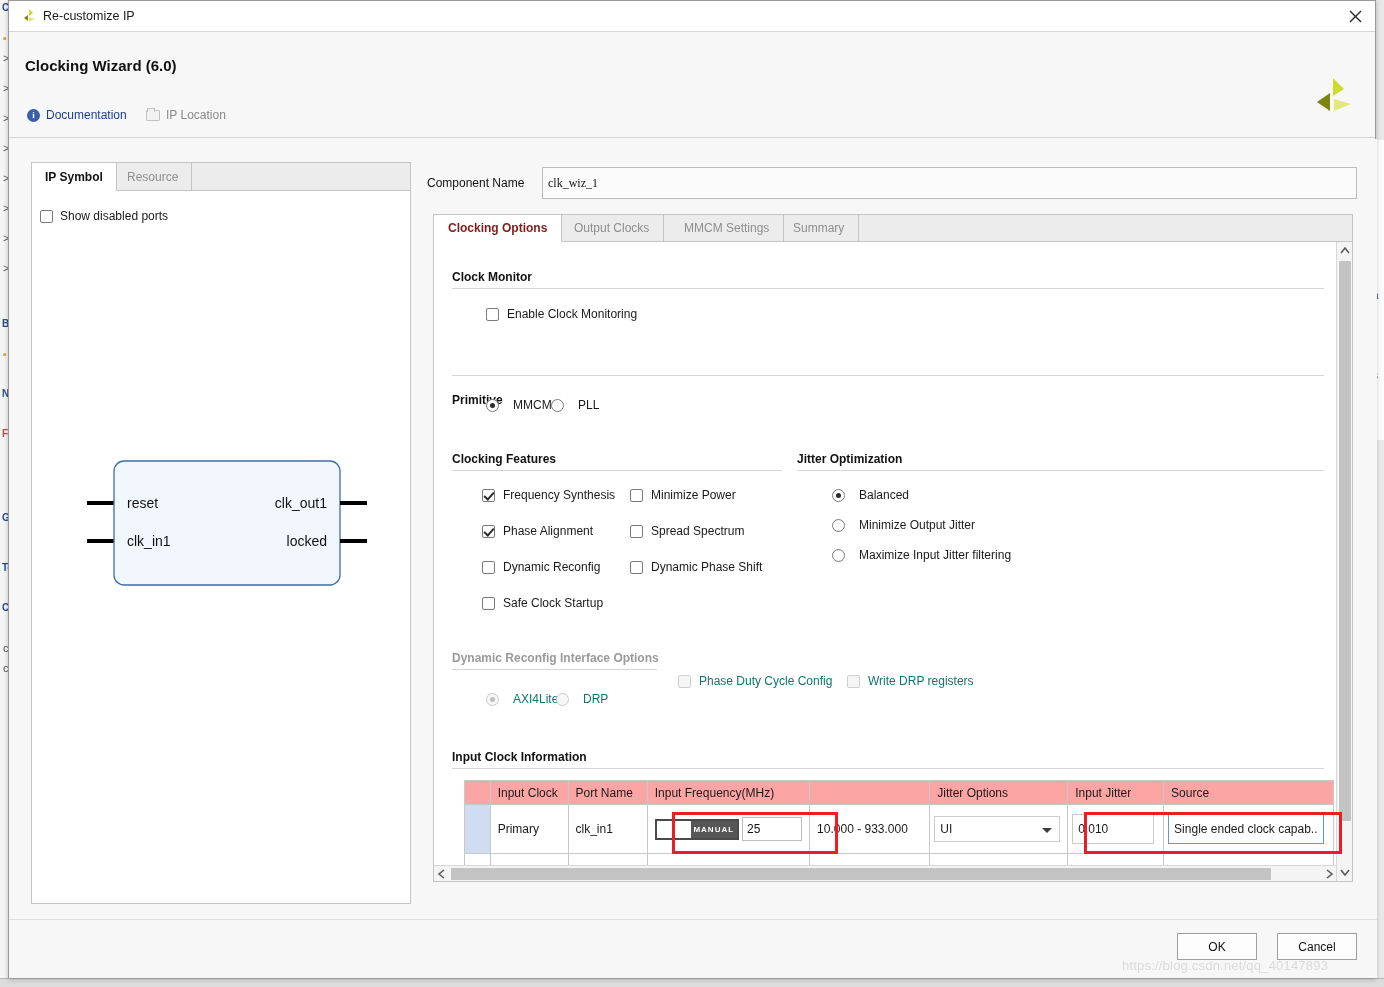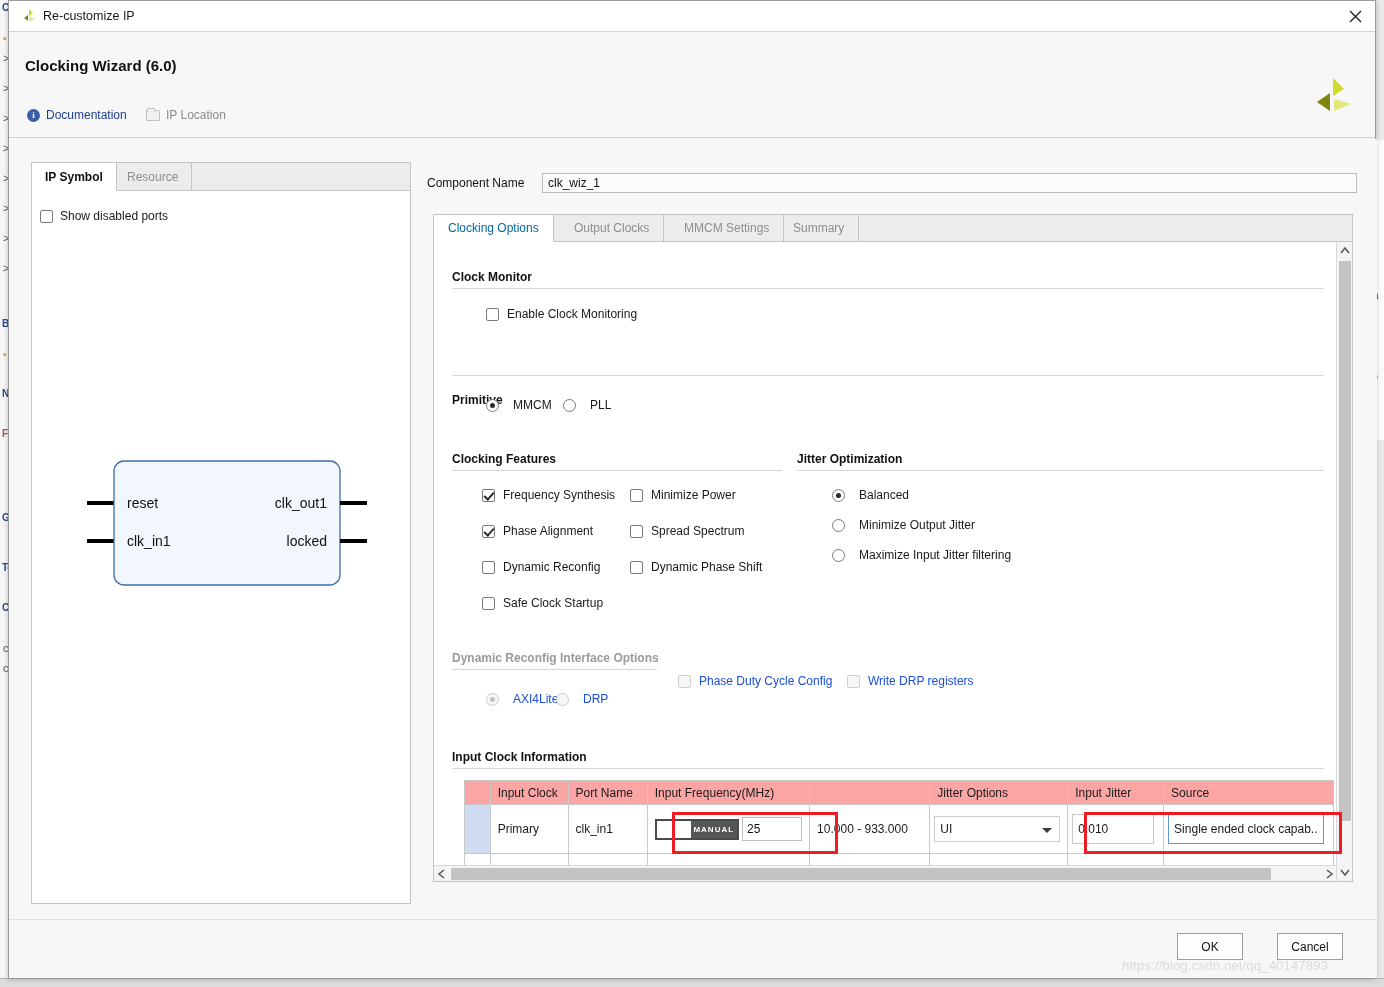--- a/index.html
+++ b/index.html
@@ -130,42 +130,42 @@
   
   #right-panel {
     position: absolute; left: 418px; top: 8px; width: 930px; height: 762px;
   }
   #compname-row {
     position: absolute; left: 0; top: 24px; width: 930px; height: 24px;
     display: flex; align-items: center;
   }
   #compname-label { width: 115px; font-size: 12px; color: #111; }
   #compname-input {
-    flex: 1; height: 20px; line-height: 22px;
+    flex: 1; height: 32px; line-height: 22px;
     border: 1px solid #bcbcbc; background: #fbfbfb;
-    padding: 0 5px; font-size: 12px; font-family: Liberation Sans, sans-serif;
+    padding: 0 5px; font-size: 12px; font-family: Liberation Serif, serif;
     color: #111;
   }
 
   #tabpanel {
     position: absolute; left: 6px; top: 67px;
     width: 920px; height: 668px;
     background: #ffffff; border: 1px solid #c4c4c4;
   }
   #tabstrip {
     position: relative; height: 27px; background: #ececec;
     border-bottom: 1px solid #c4c4c4;
   }
   .tabitem {
     position: absolute; top: 0; height: 27px; line-height: 27px;
     padding: 0 14px; font-size: 12px; cursor: pointer;
     border-right: 1px solid #c4c4c4;
   }
   .tabitem.active {
-    background: #ffffff; color: #0369a1; font-weight: normal;
+    background: #ffffff; color: #7f1d1d; font-weight: bold;
     border-bottom: 1px solid #ffffff;
   }
   .tabitem.dim { color: #8e8e8e; }
 
   #tabcontent {
     position: absolute; left: 0; top: 27px;
     width: 918px; height: 639px; overflow: hidden; background: #fff;
   }
   #scrollinner { position: absolute; left: 0; top: 0; width: 900px; height: 639px; }
 
@@ -194,21 +194,21 @@
   .radio {
     width: 13px; height: 13px; border: 1px solid #7b7b7b; border-radius: 50%;
     background: #fff; position: relative; flex: none;
   }
   .radio.sel::after {
     content: ""; position: absolute; left: 3px; top: 3px;
     width: 5px; height: 5px; border-radius: 50%; background: #2b2b2b;
   }
   .radio.dis { border-color: #cbcbcb; background: #f7f7f7; }
   .radio.dis.sel::after { background: #c0c0c0; }
-  .txt-dim { color: #1d4ed8; }
+  .txt-dim { color: #0f766e; }
 
   
   #ict {
     position: absolute; left: 30px; top: 33px;
     border-collapse: collapse; font-size: 12px; background: #fff;
   }
   #ict th {
     background: #fca5a5; border: 1px solid #c8c8c8;
     font-weight: normal; text-align: left; padding: 4px 7px;
     height: 24px; color: #1a1a1a;
@@ -296,21 +296,21 @@
     position: absolute; left: 17px; top: 2px; width: 820px; height: 12px;
     background: #c3c3c3; border-radius: 1px;
   }
 
   
   #footer {
     position: absolute; left: 0; top: 918px; width: 1368px; height: 59px;
     background: #f7f7f7; border-top: 1px solid #e0e0e0;
   }
   .fbtn {
-    position: absolute; top: 13px; width: 66px; height: 27px;
+    position: absolute; top: 13px; width: 80px; height: 27px;
     background: #fdfdfd; border: 1px solid #9f9f9f;
     font-size: 12px; font-family: "Liberation Sans", sans-serif;
     cursor: pointer; color: #111;
   }
   #ok-btn { left: 1168px; }
   #cancel-btn { left: 1268px; }
 
   #watermark {
     position: absolute; left: 1122px; top: 958px;
     font-size: 13px; color: #dadada; letter-spacing: 0.2px;
@@ -439,21 +439,21 @@
               <span class="cbox"></span>
               <span>Enable Clock Monitoring</span>
             </div>
 
             <div class="section-head" style="left:18px; top:115px;margin-top:36px;">Primitive</div>
             <div class="section-rule" style="left:18px; top:133px; width:872px;"></div>
             <div class="rbrow" style="left:52px; top:156px;">
               <span class="radio sel"></span>
               <span>MMCM</span>
             </div>
-            <div class="rbrow" style="left:129px; top:156px;">
+            <div class="rbrow" style="left:117px; top:156px;">
               <span class="radio"></span>
               <span>PLL</span>
             </div>
 
             <div class="section-head" style="left:18px; top:210px;">Clocking Features</div>
             <div class="section-rule" style="left:18px; top:228px; width:330px;"></div>
 
             <div class="cbrow" style="left:48px; top:246px;">
               <span class="cbox checked"></span>
               <span>Frequency Synthesis</span>

